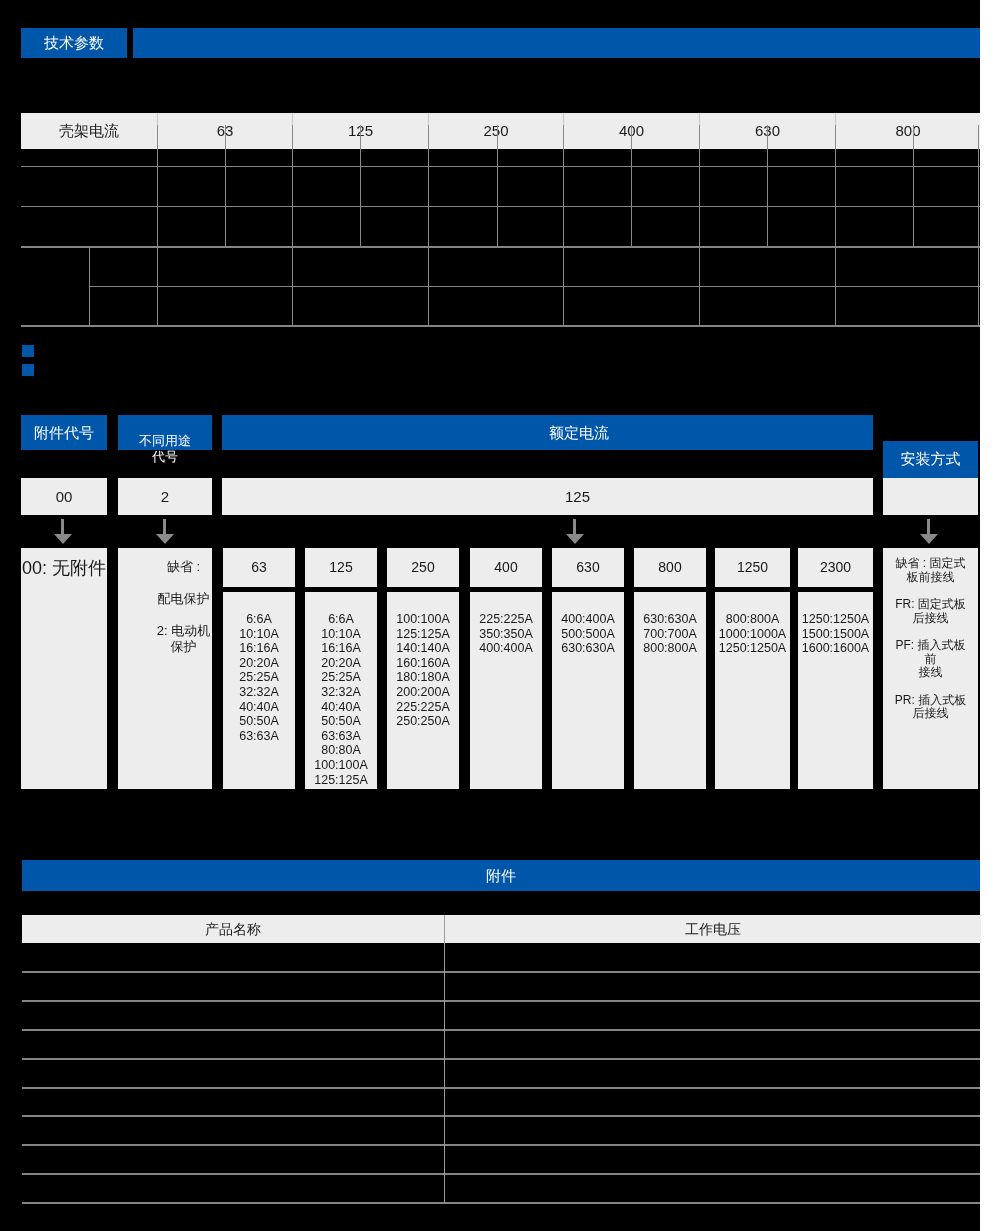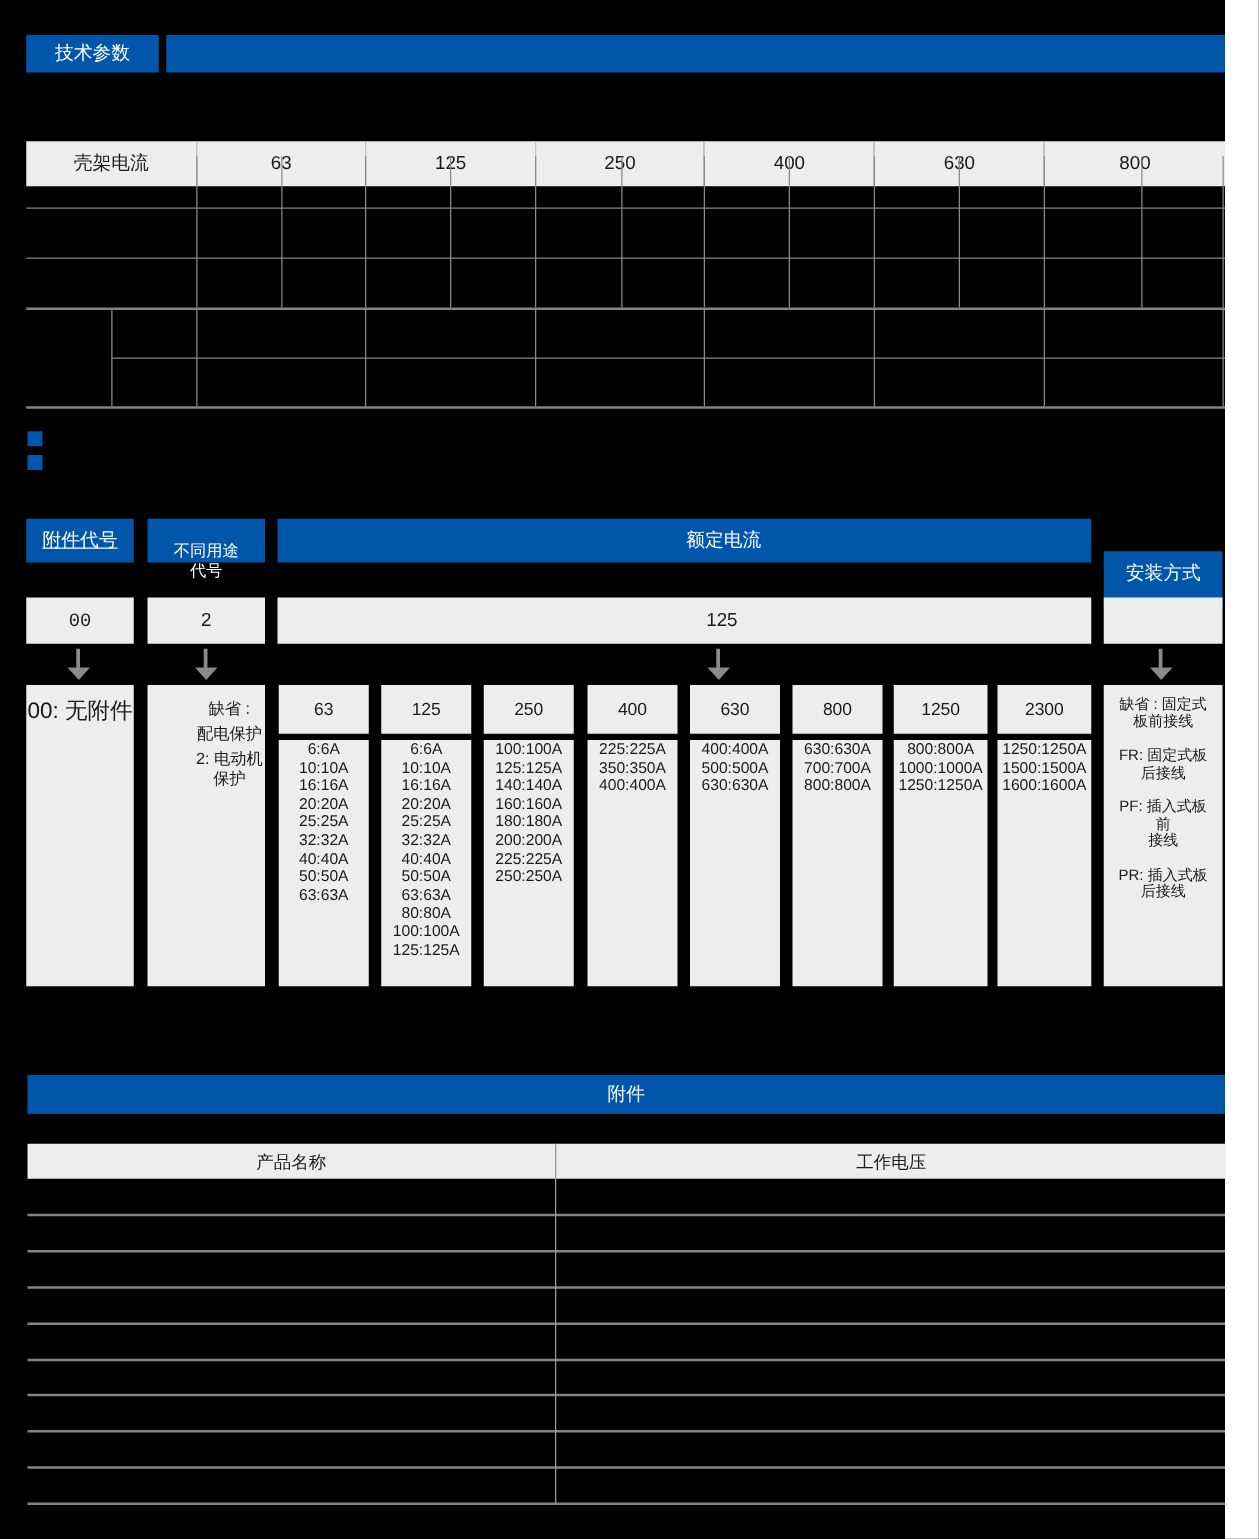--- a/index.html
+++ b/index.html
@@ -16,28 +16,28 @@
   .two-line{font-size:13px;line-height:16px;padding-top:2px;white-space:pre-line;}
   .val{font-size:15px;line-height:37px;}
   .frame-hcell{position:absolute;top:0;height:36px;background:#ededed;
       border-left:1px solid #c4c4c4;font-size:15px;line-height:36px;text-align:center;box-sizing:border-box;}
   .arrow{position:absolute;width:24px;height:26px;}
   .arrow .stem{position:absolute;left:10px;top:0;width:3px;height:16px;background:#8a8a8a;}
   .arrow .head{position:absolute;top:15px;left:3px;width:0;height:0;
       border-left:9px solid transparent;border-right:9px solid transparent;border-top:10px solid #8a8a8a;}
   .col-note{font-size:18px;line-height:17px;}
   .ic-head{position:absolute;background:#ededed;height:39px;font-size:14px;line-height:39px;text-align:center;}
-  .ic-list{position:absolute;background:#ededed;height:197px;padding-top:0;
+  .ic-list{position:absolute;background:#ededed;height:197px;padding-top:20px;
       font-size:12.5px;line-height:14.6px;text-align:center;box-sizing:border-box;}
   .mount p, .usage p{margin:0;}
   .mount{font-size:12px;line-height:13.5px;text-align:center;}
   .mount p{margin-top:14px;white-space:pre-line;}
   .mount p:first-child{margin-top:9px;}
   .usage{font-size:13px;line-height:16px;text-align:center;}
-  .usage p{margin-top:4px;}
+  .usage p{margin-top:16px;}
   .usage p:first-child{margin-top:11px;}
   .acc-hdr-cell{position:absolute;top:0;height:28px;background:#ededed;
       font-size:14px;line-height:28px;text-align:center;}
 </style>
 </head>
 <body>
 
 <div class="abs" style="left:980px;top:0;width:27px;height:1231px;background:#fff;"></div>
 
 <div class="abs blue ctr badge-text" style="left:21px;top:28px;width:106px;height:30px;line-height:30px;">
@@ -80,35 +80,35 @@
     <div class="vline" style="left: 563px; top: 248px; width: 1px; height: 77px;"></div>
     <div class="vline" style="left: 699px; top: 248px; width: 1px; height: 77px;"></div>
     <div class="vline" style="left: 835px; top: 248px; width: 1px; height: 77px;"></div>
     <div class="vline" style="left: 978px; top: 125px; width: 1px; height: 201px;"></div>
   </div>
 
 <div class="abs" style="left:22px;top:345px;width:12px;height:12px;background:#0056a8;"></div>
 <div class="abs" style="left:22px;top:364px;width:12px;height:12px;background:#0056a8;"></div>
 
 <div class="abs blue ctr hdr35" style="left:21px;top:415px;width:86px;height:35px;">
-  <span style="white-space: pre-line; text-decoration: underline;">附件代号</span>
+  <span style="white-space: pre-line;">附件代号</span>
 </div>
 <div class="abs blue ctr two-line" style="left:118px;top:415px;width:94px;height:35px;">
   <span style="white-space: pre-line;">不同用途
 代号</span>
 </div>
 <div class="abs blue" style="left:222px;top:415px;width:651px;height:35px;">
   <span class="abs badge-text" style="left: 327px; top: 0px; line-height: 35px; white-space: pre-line;">额定电流</span>
 </div>
 <div class="abs blue ctr hdr35" style="left:883px;top:415px;width:95px;height:45px;margin-top:26px;">
   <span style="white-space: pre-line;">安装方式</span>
 </div>
 
 <div class="abs panel ctr val" style="left:21px;top:478px;width:86px;height:37px;">
-  <span style="white-space: pre-line; font-family: Liberation Mono, monospace;">00</span>
+  <span style="white-space: pre-line;">00</span>
 </div>
 <div class="abs panel ctr val" style="left:118px;top:478px;width:94px;height:37px;">
   <span style="white-space: pre-line;">2</span>
 </div>
 <div class="abs panel" style="left:222px;top:478px;width:651px;height:37px;">
   <span class="abs val" style="left: 343px; top: 0px; white-space: pre-line;">125</span>
 </div>
 <div class="abs panel" style="left:883px;top:478px;width:95px;height:37px;"></div>
 
 <div class="arrow" style="left:51px;top:519px;">

